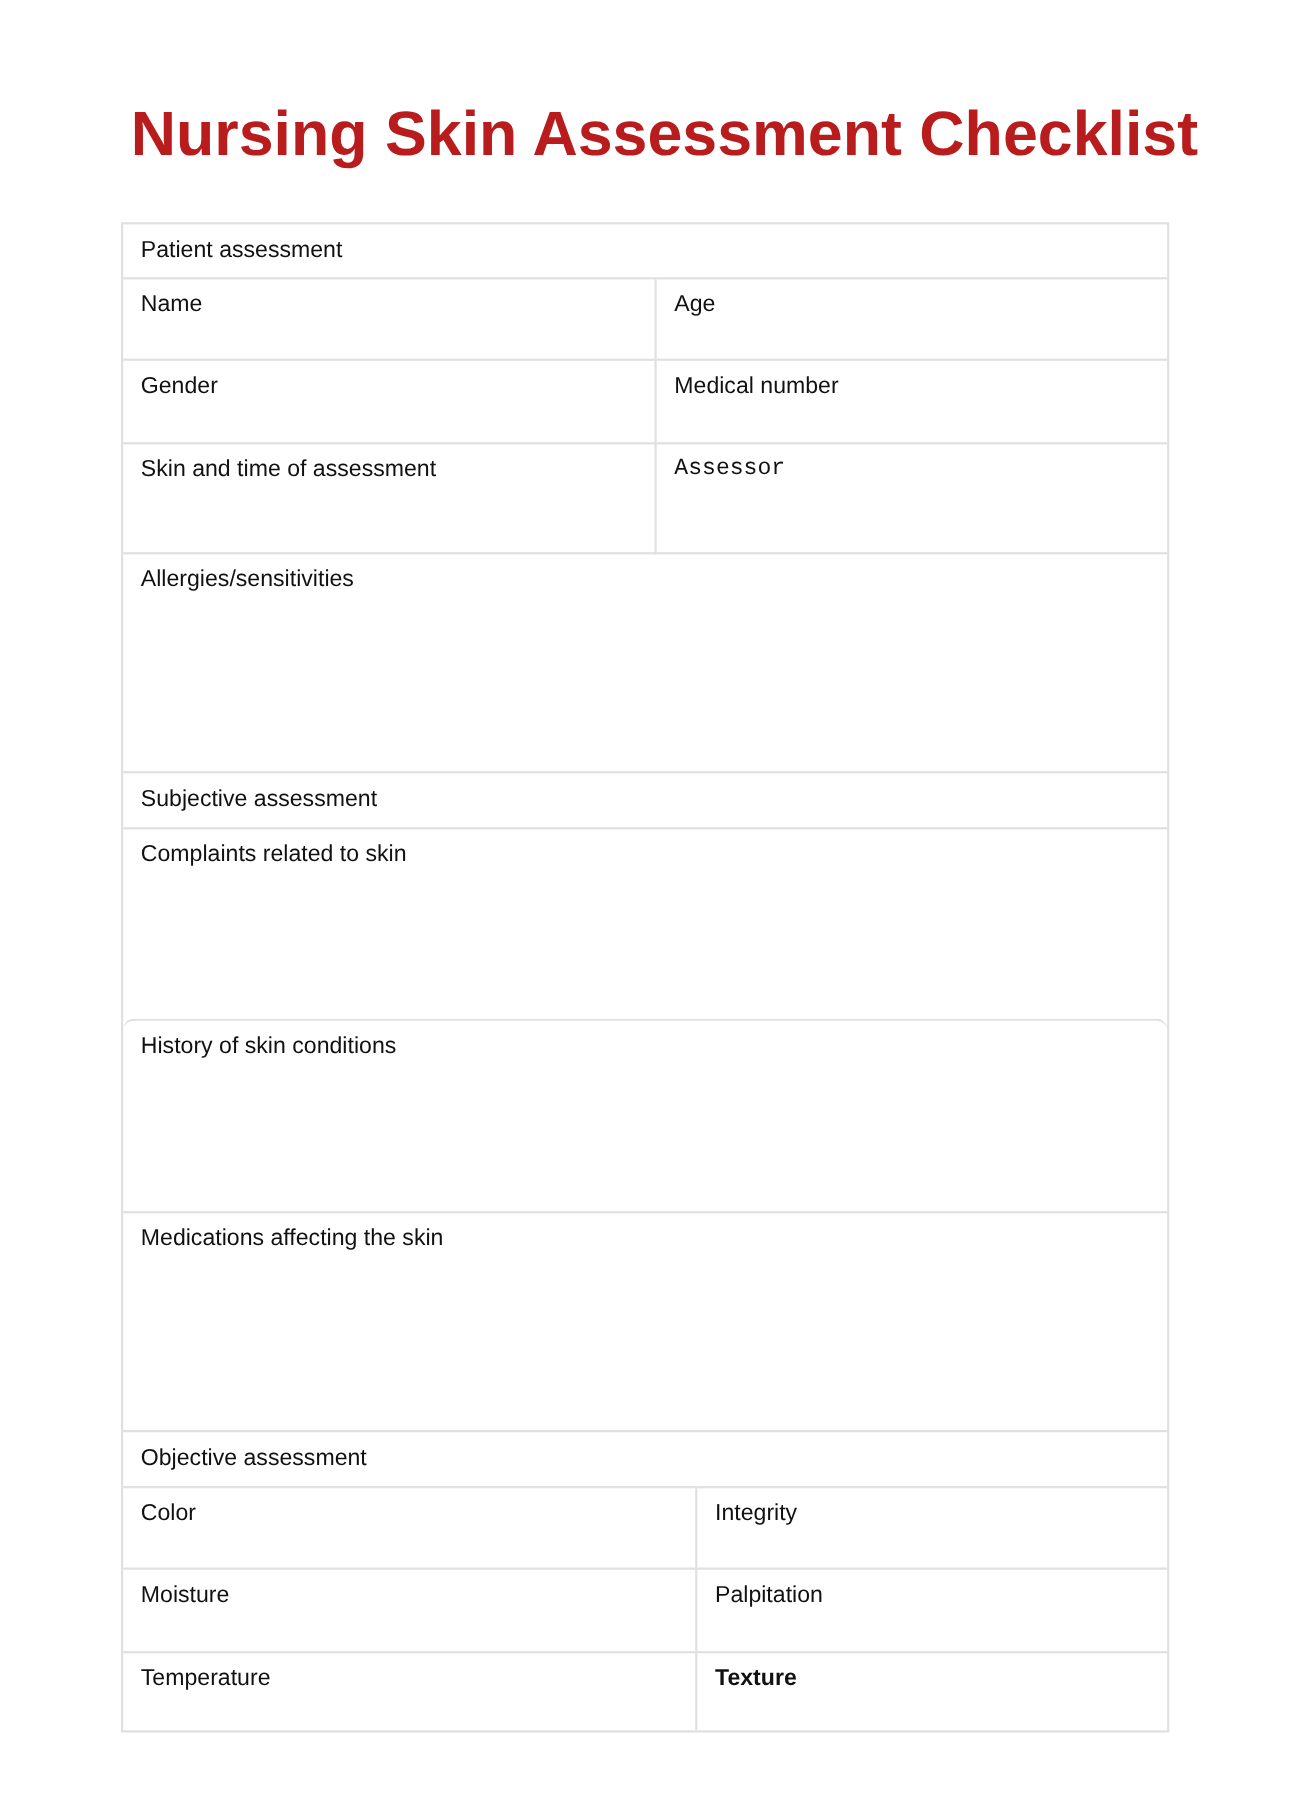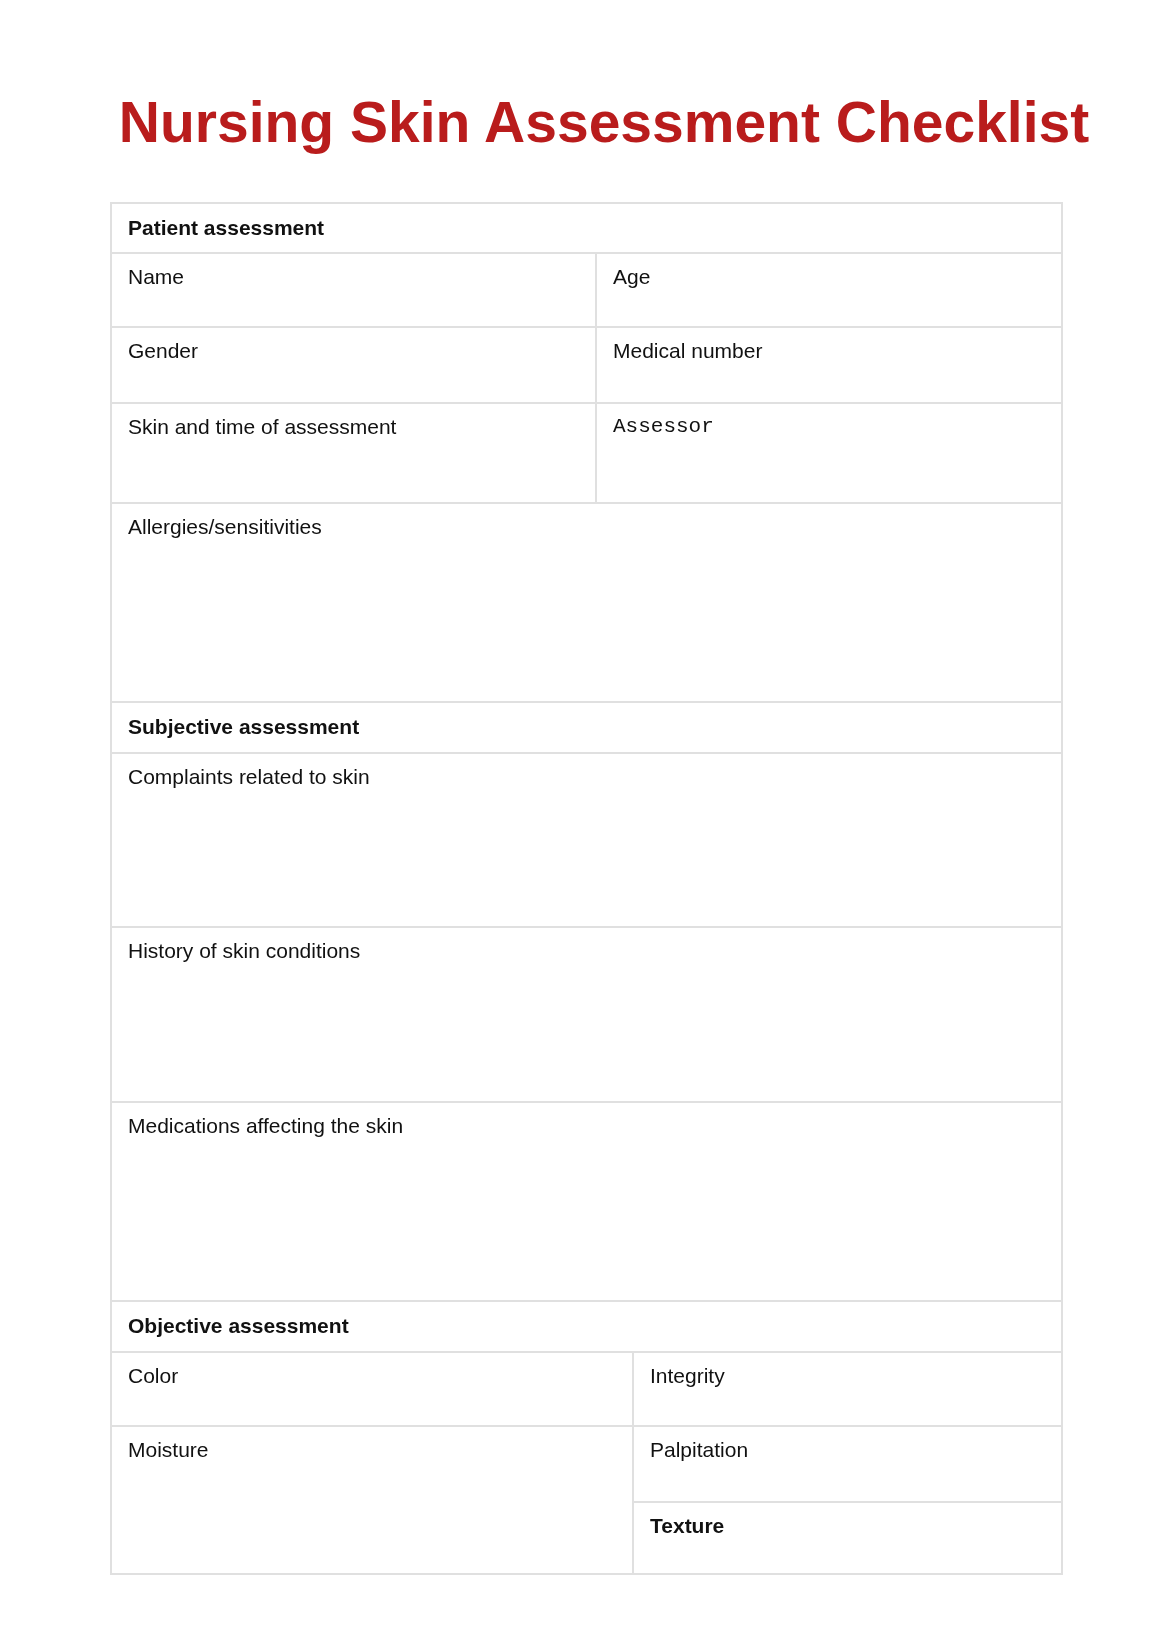--- a/index.html
+++ b/index.html
@@ -50,21 +50,21 @@
     }
     .label {
       position: absolute;
       left: 16px;
       top: 10px;
       font-size: 21px;
       line-height: 26px;
       white-space: nowrap;
     }
     .section-label {
-      font-weight: bold;
+      font-weight: normal;
       font-size: 21px;
     }
     .right-label { left: 16px; }
   </style>
 </head>
 <body>
 
 <h1 class="title">Nursing Skin Assessment Checklist</h1>
 
 <div class="table">
@@ -101,21 +101,21 @@
   </div>
 
   <div class="cell" style="left:0; top:497px; width:949px; height:53px;">
     <span class="label section-label" style="top:11px;">Subjective assessment</span>
   </div>
 
   <div class="cell" style="left:0; top:548px; width:949px; height:176px;">
     <span class="label">Complaints related to skin</span>
   </div>
 
-  <div class="cell" style="left:0; top:722px; width:949px; height:177px;">
+  <div class="cell" style="left:0; top:722px; width:949px; height:177px;border-radius:10px;">
     <span class="label">History of skin conditions</span>
   </div>
 
   <div class="cell" style="left:0; top:897px; width:949px; height:201px;">
     <span class="label">Medications affecting the skin</span>
   </div>
 
   <div class="cell" style="left:0; top:1096px; width:949px; height:53px;">
     <span class="label section-label" style="top:11px;">Objective assessment</span>
   </div>
@@ -127,19 +127,22 @@
     <span class="label right-label">Integrity</span>
   </div>
 
   <div class="cell" style="left:0; top:1221px; width:522px; height:78px;">
     <span class="label">Moisture</span>
   </div>
   <div class="cell" style="left:522px; top:1221px; width:427px; height:78px;">
     <span class="label right-label">Palpitation</span>
   </div>
 
+  <div class="cell" style="left:0; top:1297px; width:522px; height:72px;">
+    <span class="label">Temperature</span>
+  </div>
   <div class="cell" style="left:522px; top:1297px; width:427px; height:72px;font-weight:bold;">
     <span class="label right-label">Texture</span>
   </div>
 
   <div class="vline" style="left:520px; top:1149px; height:220px;"></div>
 
 </div>
 
 </body></html>

